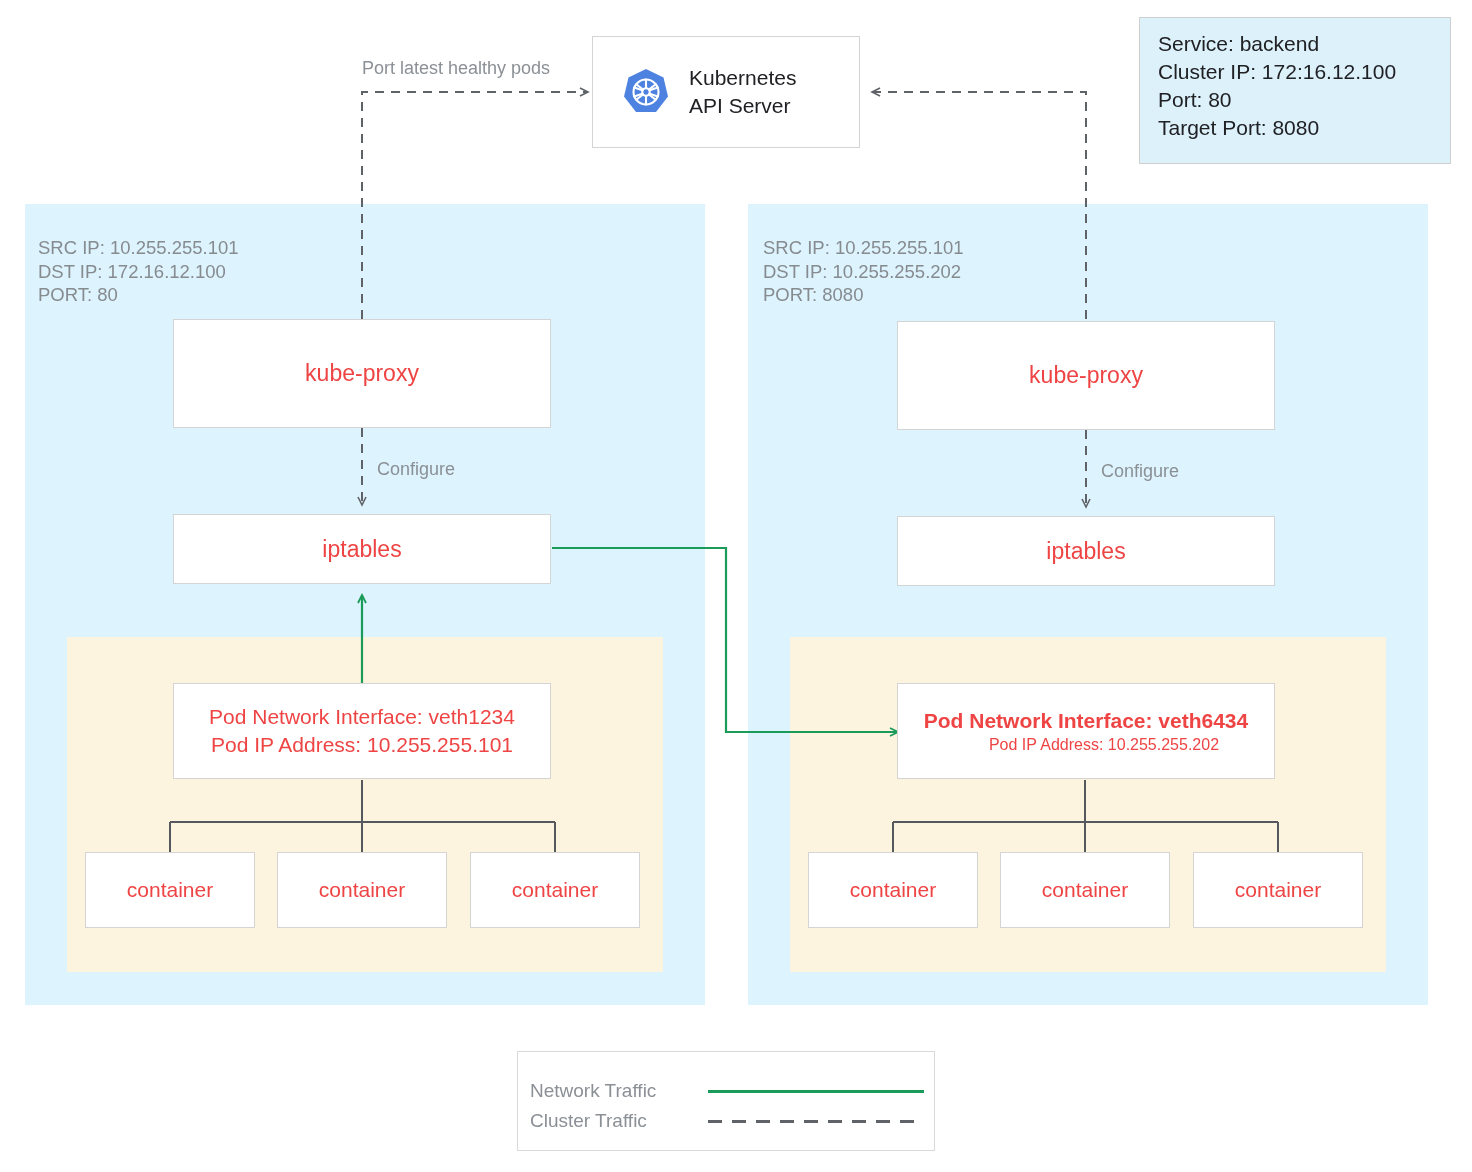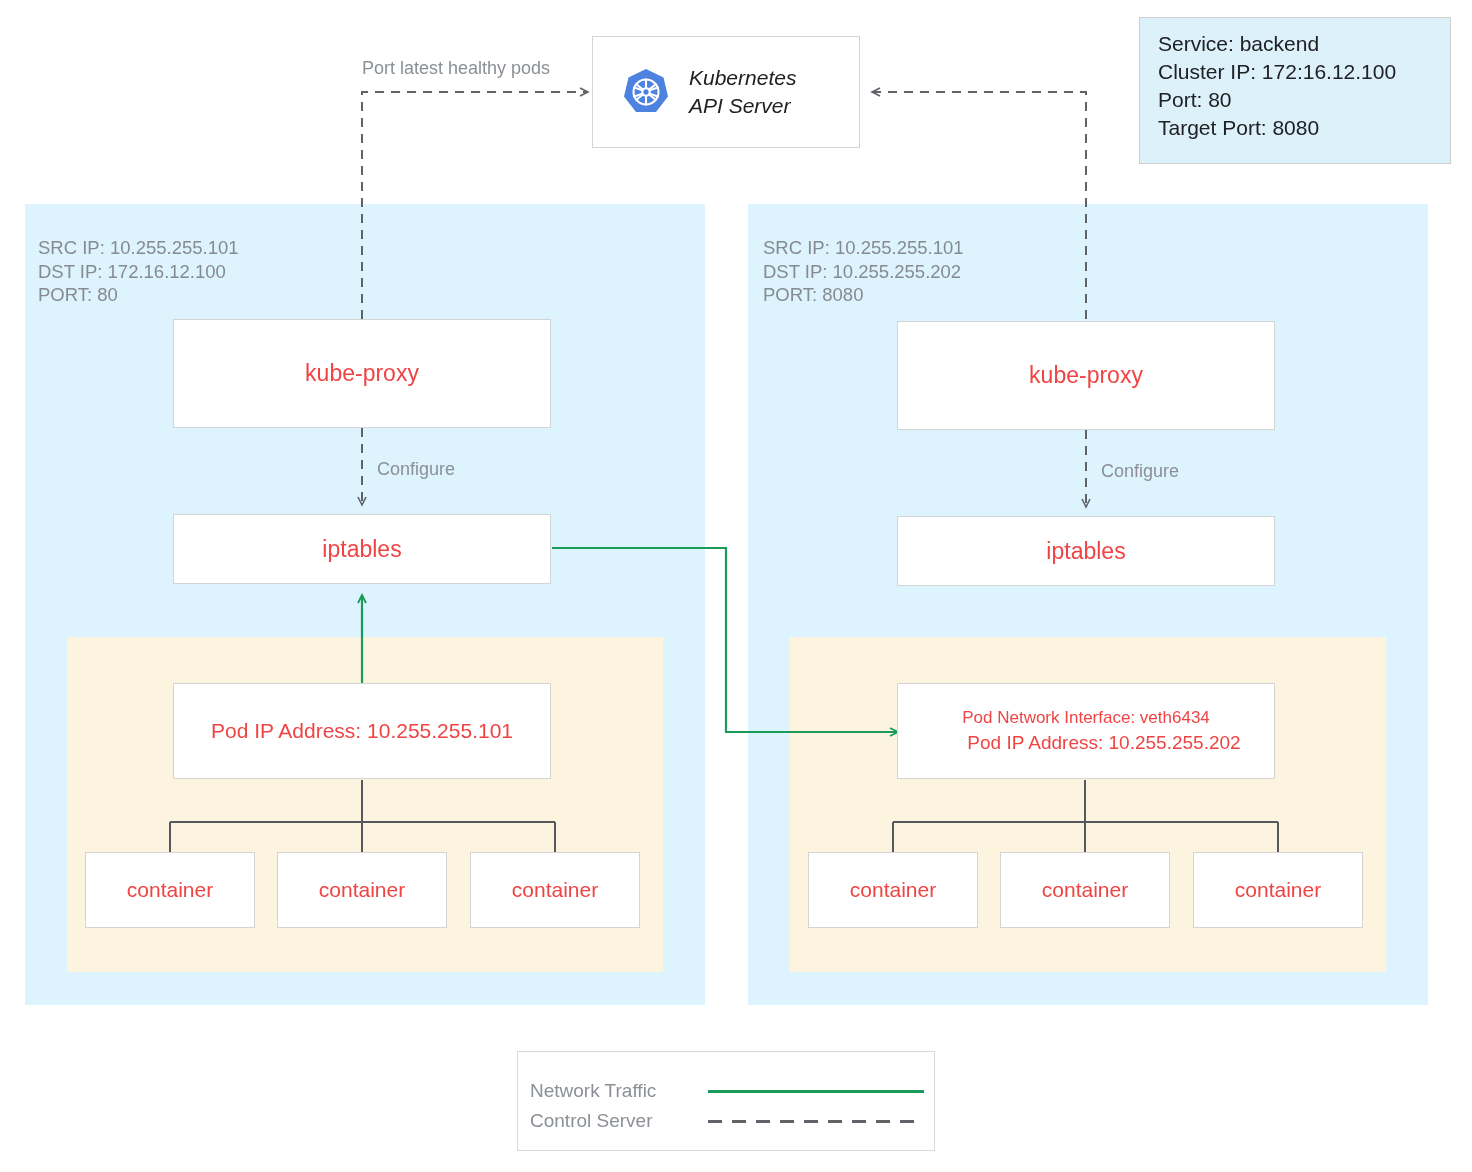--- a/index.html
+++ b/index.html
@@ -68,21 +68,20 @@
     display: flex;
     align-items: center;
     gap: 18px;
     padding-left: 28px;
   }
   .api-title {
     font-size: 21px;
     line-height: 28px;
     color: #202124;
     white-space: pre-line;
-    font-style: italic;
   }
 
   .edge-label {
     position: absolute;
     color: #8b9096;
     font-size: 18px;
     white-space: nowrap;
   }
 
   .legend-box {
@@ -213,20 +212,21 @@
 
   <div class="wbox" style="left:173px; top:319px; width:378px; height:109px;">
     <span class="lbl" style="font-size:23px;">kube-proxy</span>
   </div>
 
   <div class="wbox" style="left:173px; top:514px; width:378px; height:70px;">
     <span class="lbl" style="font-size:23px;">iptables</span>
   </div>
 
   <div class="wbox" style="left:173px; top:683px; width:378px; height:96px; flex-direction:column;">
+    <span class="lbl" style="font-size:21px;">Pod Network Interface: veth1234</span>
     <span class="lbl" style="font-size:21px;">Pod IP Address: 10.255.255.101</span>
   </div>
 
   <div class="wbox" style="left:85px; top:852px; width:170px; height:76px;">
     <span class="lbl" style="font-size:21px;">container</span>
   </div>
   <div class="wbox" style="left:277px; top:852px; width:170px; height:76px;">
     <span class="lbl" style="font-size:21px;">container</span>
   </div>
   <div class="wbox" style="left:470px; top:852px; width:170px; height:76px;">
@@ -239,40 +239,40 @@
 
   <div class="wbox" style="left:897px; top:321px; width:378px; height:109px;">
     <span class="lbl" style="font-size:23px;">kube-proxy</span>
   </div>
 
   <div class="wbox" style="left:897px; top:516px; width:378px; height:70px;">
     <span class="lbl" style="font-size:23px;">iptables</span>
   </div>
 
   <div class="wbox" style="left:897px; top:683px; width:378px; height:96px; flex-direction:column;">
-    <span class="lbl" style="font-size:17px;">Pod Network Interface: veth6434</span>
-    <span class="lbl" style="font-size:19px;margin-left:36px;">Pod IP Address: 10.255.255.202</span>
+    <span class="lbl" style="font-size:21px;font-weight:bold;">Pod Network Interface: veth6434</span>
+    <span class="lbl" style="font-size:16px;margin-left:36px;">Pod IP Address: 10.255.255.202</span>
   </div>
 
   <div class="wbox" style="left:808px; top:852px; width:170px; height:76px;">
     <span class="lbl" style="font-size:21px;">container</span>
   </div>
   <div class="wbox" style="left:1000px; top:852px; width:170px; height:76px;">
     <span class="lbl" style="font-size:21px;">container</span>
   </div>
   <div class="wbox" style="left:1193px; top:852px; width:170px; height:76px;">
     <span class="lbl" style="font-size:21px;">container</span>
   </div>
 
   <div class="legend-box" style="left:517px; top:1051px; width:418px; height:100px;"></div>
 
   <div class="legend-row" style="left:530px; top:1080px;">
     <span class="legend-text">Network Traffic</span>
     <span style="display:inline-block; margin-left:22px; width:216px; height:3px; background:#1a9b59;"></span>
   </div>
 
   <div class="legend-row" style="left:530px; top:1110px;">
-    <span class="legend-text">Control Server</span>
+    <span class="legend-text">Cluster Traffic</span>
     <span style="display:inline-block; margin-left:22px; width:216px; height:3px;
                  background:repeating-linear-gradient(to right,#5f6368 0 14px,transparent 14px 24px);"></span>
   </div>
 
 </div>
 
 </body></html>

